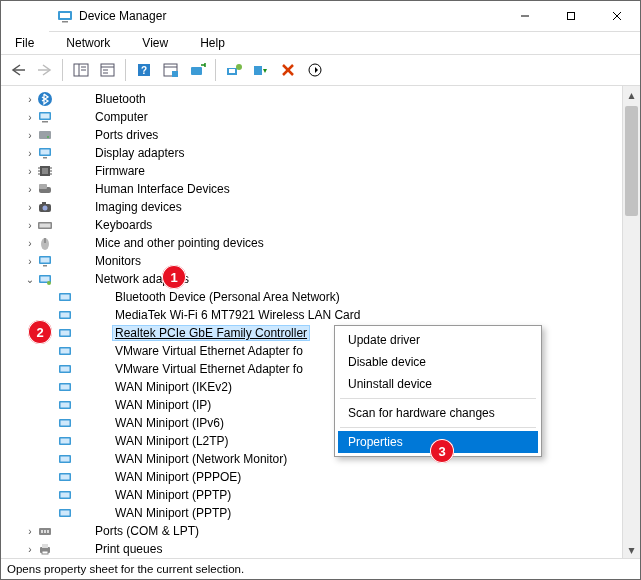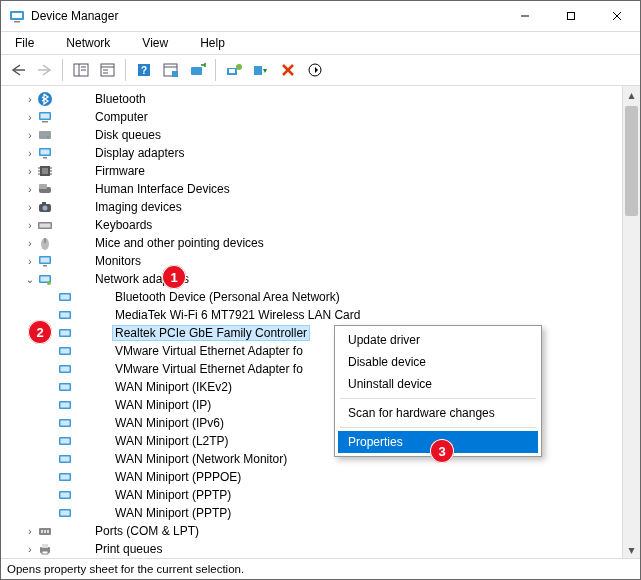--- a/index.html
+++ b/index.html
@@ -1,37 +1,37 @@
 <!DOCTYPE html>
 <html><head>
 <meta charset="utf-8">
 <style>
   html, body { margin:0; padding:0; font-family:"Segoe UI", Tahoma, sans-serif; font-size:12px; color:#000; }
   .window { width:641px; height:580px; border:1px solid #666; box-sizing:border-box; display:flex; flex-direction:column; background:#fff; position:relative; }
-  .titlebar { height:30px; display:flex; align-items:center; padding:0 0 0 8px; border-bottom:1px solid #ddd; }
+  .titlebar { height:30px; display:flex; align-items:center; padding:0 0 0 8px; border-bottom:1px solid #ddd;margin-left:48px; }
   .titlebar .icon { width:16px; height:16px; margin-right:6px; display:flex; align-items:center; justify-content:center;}
   .title-text { flex:1; font-size:12px; }
   .winbtns { display:flex; height:100%; }
   .winbtn { width:46px; display:flex; align-items:center; justify-content:center; }
   .menubar { height:22px; display:flex; align-items:center; padding:0 6px; gap:16px; }
   .menubar span { padding:2px 8px; }
   .toolbar { height:30px; border-top:1px solid #ddd; border-bottom:1px solid #ddd; display:flex; align-items:center; padding:0 4px; gap:2px; }
   .tbtn { width:23px; height:23px; display:flex; align-items:center; justify-content:center; border:1px solid transparent; }
   .sep { width:1px; height:22px; background:#ccc; margin:0 3px; }
   .tree-wrap { flex:1; display:flex; border-bottom:1px solid #ddd; overflow:hidden; position:relative; }
   .tree { flex:1; overflow:auto; padding:4px 0 4px 6px; }
   .scrollbar { width:17px; background:#f0f0f0; border-left:1px solid #ddd; position:relative; }
   .scrollbar .thumb { position:absolute; left:2px; right:2px; top:20px; height:110px; background:#c2c2c2; border-radius:2px;}
   .scrollbar .arr { height:17px; display:flex; align-items:center; justify-content:center; color:#555;}
   .statusbar { height:20px; display:flex; align-items:center; padding:0 6px; font-size:11.5px; }
   .node { display:flex; align-items:center; height:18px; white-space:nowrap; }
   .node .chev { width:14px; text-align:center; color:#555; font-size:10px; cursor:default;}
   .node .chev.empty { visibility:hidden; }
   .node .label { padding:0 2px;margin-left:36px; }
-  .node.selected .label { background:#cce8ff; outline:1px solid #99d1ff; }
+  .node.selected .label { background:#cce8ff; outline:1px solid #99d1ff;text-decoration:underline; }
   .lvl0 { padding-left:16px; }
   .lvl1 { padding-left:36px; }
   .device-icon { width:16px; height:16px; margin-right:4px; display:flex; align-items:center; justify-content:center;}
   
   .ctxmenu { position:absolute; left:333px; top:324px; width:200px; background:#fff; border:1px solid #999; box-shadow:3px 3px 6px rgba(0,0,0,.25); padding:3px; z-index:10; }
   .ctxitem { padding:4px 10px; font-size:12px; }
   .ctxitem.hl { background:#0078d7; color:#fff; }
   .ctxsep { height:1px; background:#ddd; margin:3px 2px; }
   
   .badge { position:absolute; width:24px; height:24px; border-radius:50%; background:#e81123; color:#fff; font-weight:bold; font-size:13px; display:flex; align-items:center; justify-content:center; z-index:20; box-shadow:0 0 0 1px #fff inset;}
@@ -180,21 +180,21 @@
           <span class="label">Computer</span>
         </div>
         <div class="node lvl0">
           <span class="chev">›</span>
           <span class="device-icon">
             <svg width="16" height="16" viewBox="0 0 16 16">
               <rect x="2" y="4" width="12" height="8" rx="1" fill="#9aa0a6"></rect>
               <circle cx="11" cy="10" r="1" fill="#4caf50"></circle>
             </svg>
           </span>
-          <span class="label">Disk queues</span>
+          <span class="label">Ports drives</span>
         </div>
         <div class="node lvl0">
           <span class="chev">›</span>
           <span class="device-icon">
             <svg width="16" height="16" viewBox="0 0 16 16">
               <rect x="2" y="3" width="12" height="8" rx="1" fill="#3c9bd6"></rect>
               <rect x="3.5" y="4.5" width="9" height="5" fill="#cfe8fb"></rect>
               <rect x="6" y="12" width="4" height="1.5" fill="#888"></rect>
             </svg>
           </span>

